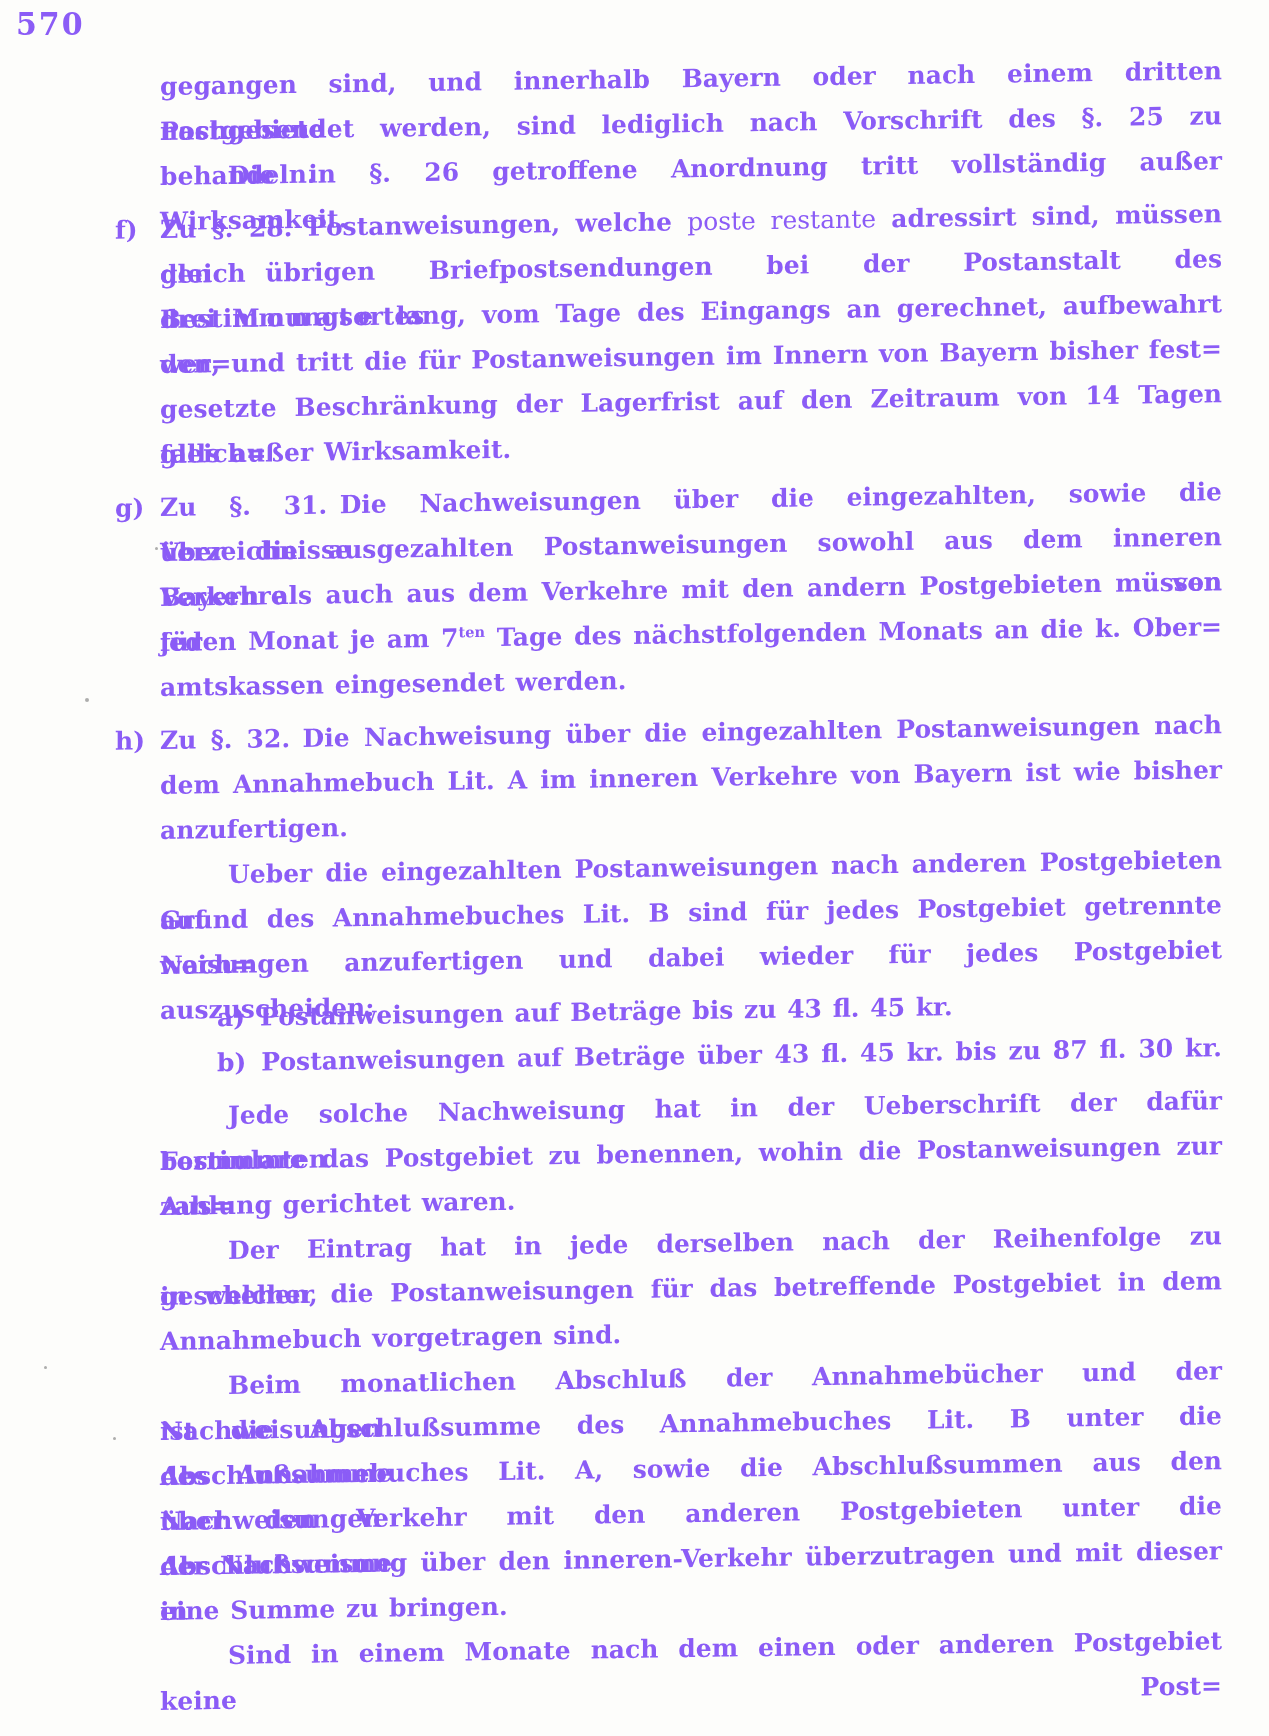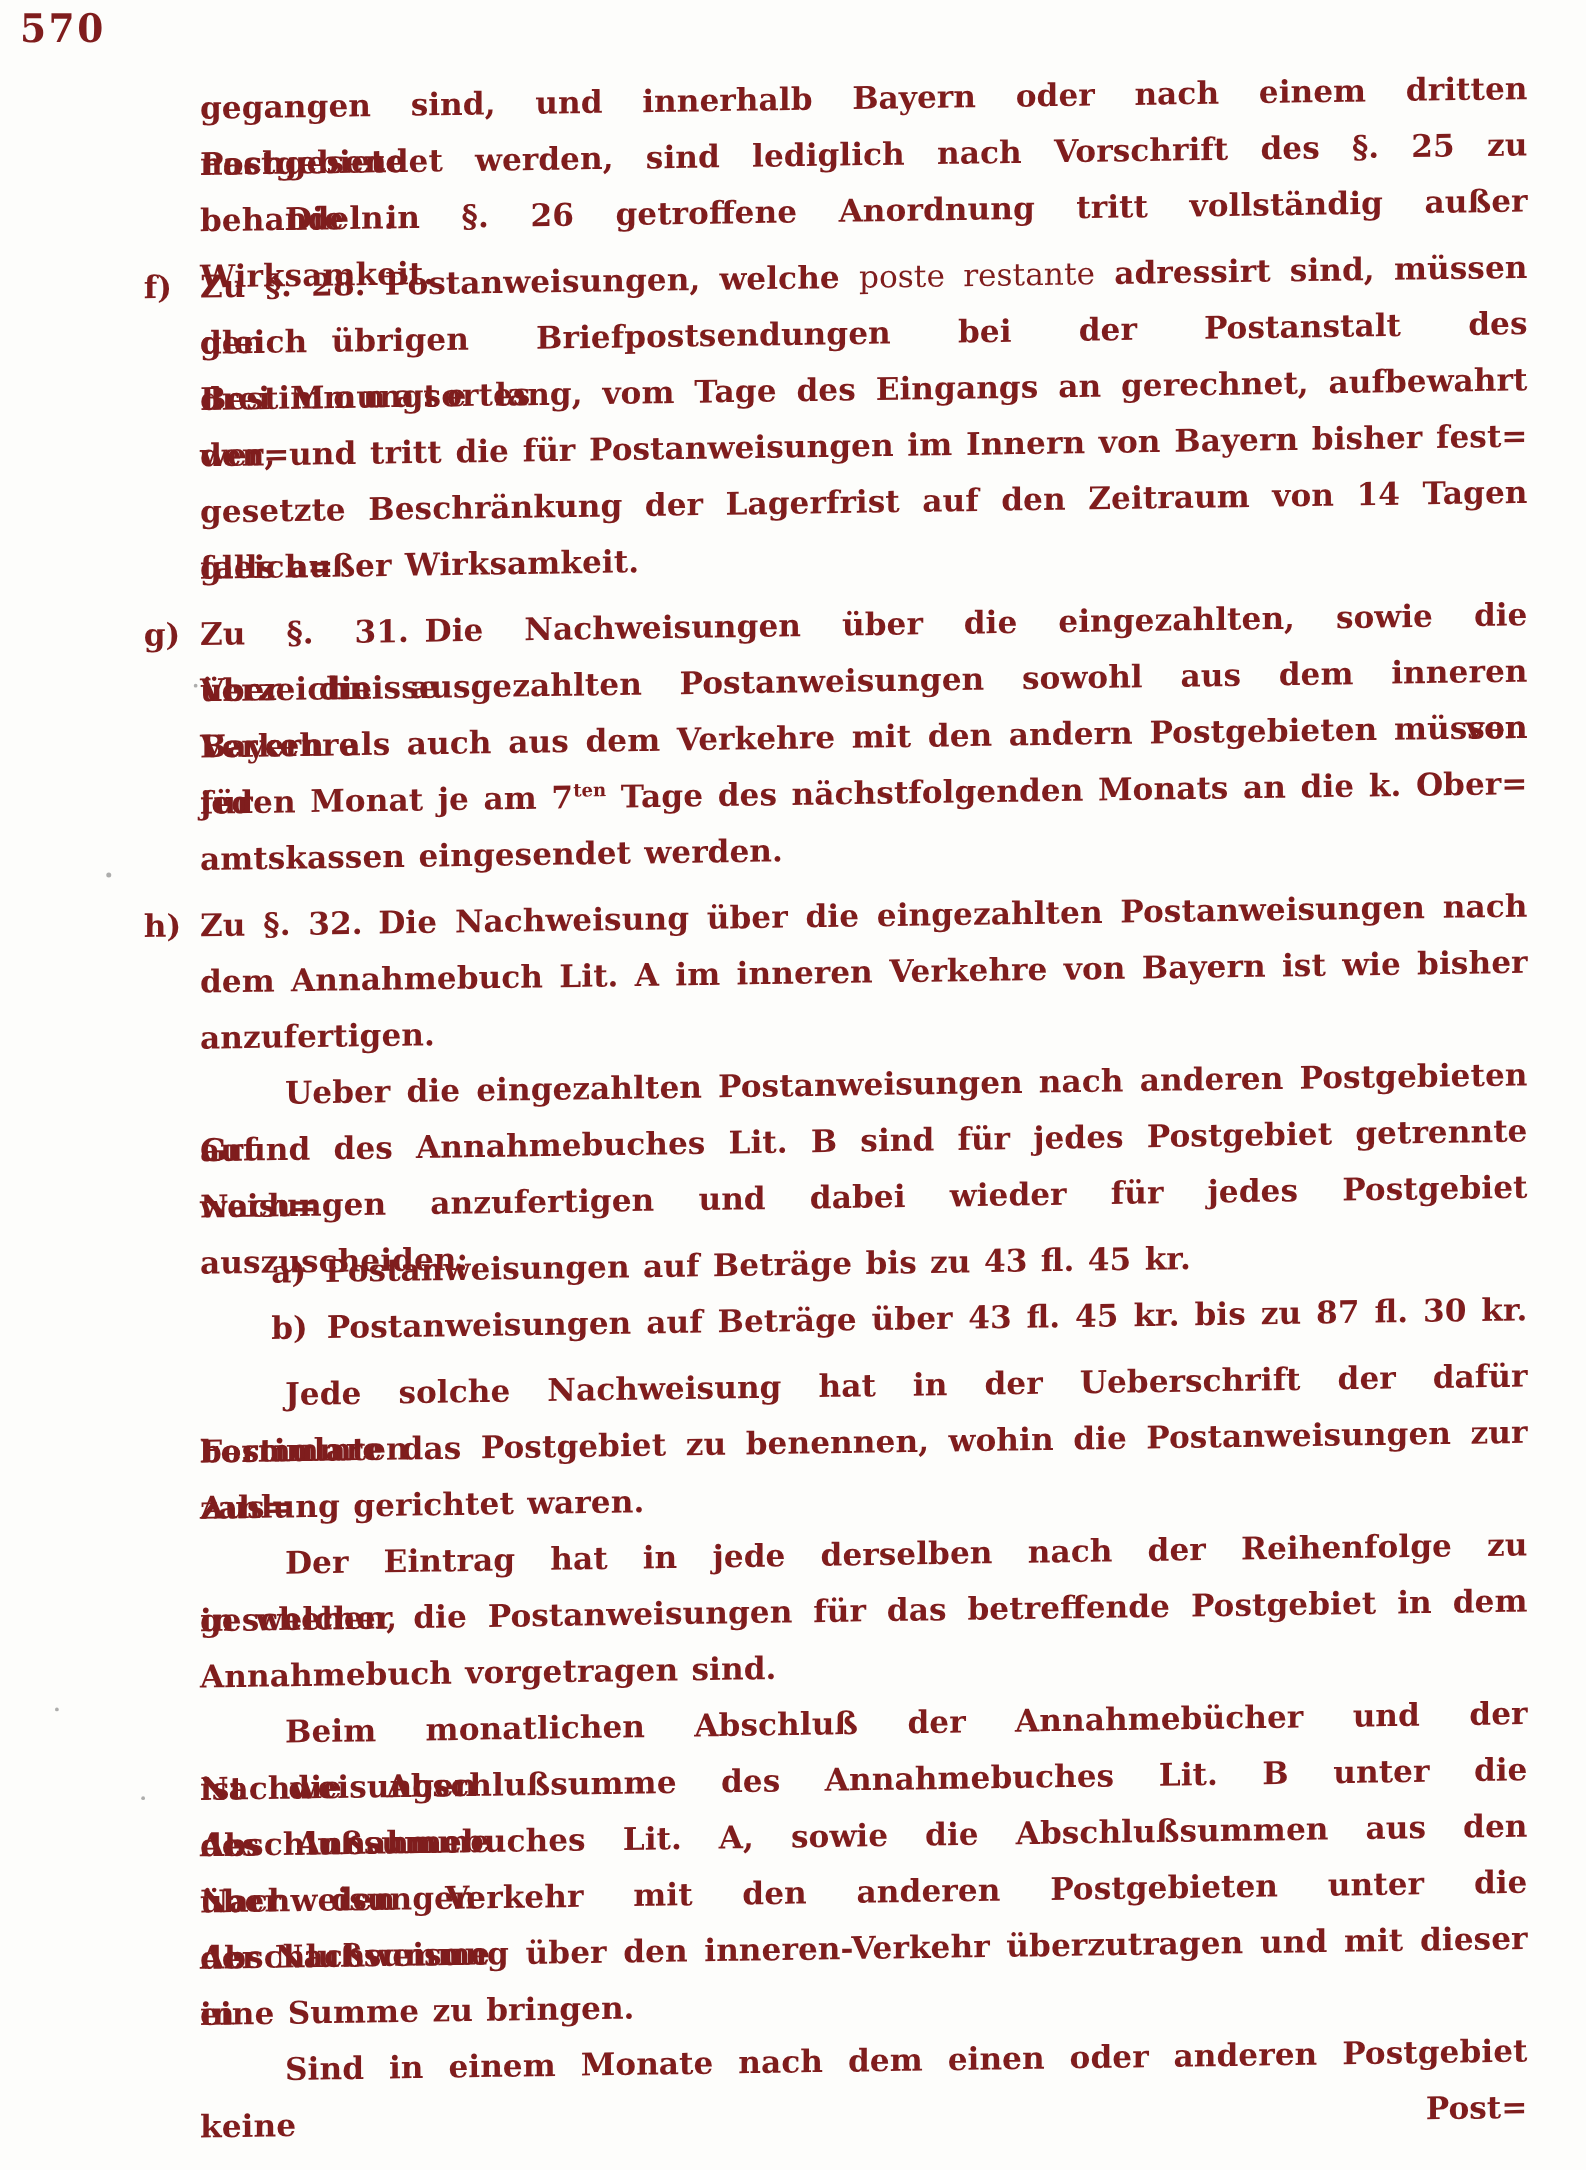--- a/index.html
+++ b/index.html
@@ -3,21 +3,21 @@
 <meta charset="utf-8">
 <style>
   html, body { margin: 0; padding: 0; background: #ffffff; }
   .page {
     position: relative;
     width: 1269px;
     height: 1736px;
     background: #fdfdfb;
     overflow: hidden;
     font-family: "DejaVu Serif", "Liberation Serif", serif;
-    color: #7f1d1d;
+    color: #8b5cf6;
   }
   .pagenum {
     position: absolute;
     left: 16px;
     top: 6px;
     font-size: 30px;
     font-weight: 700;
     letter-spacing: 2px;
     transform: scaleY(1.05);
   }

